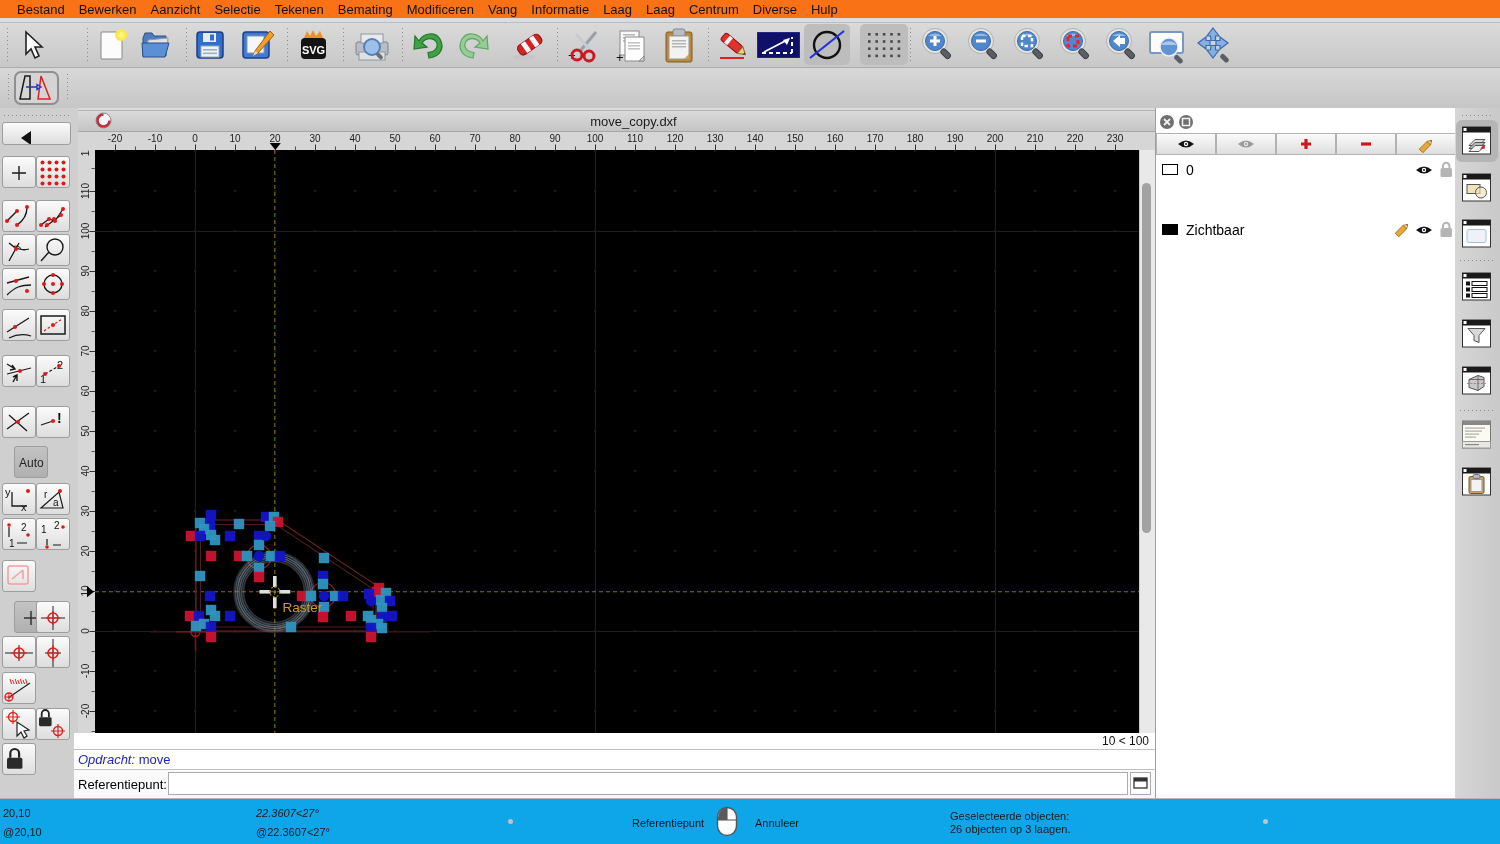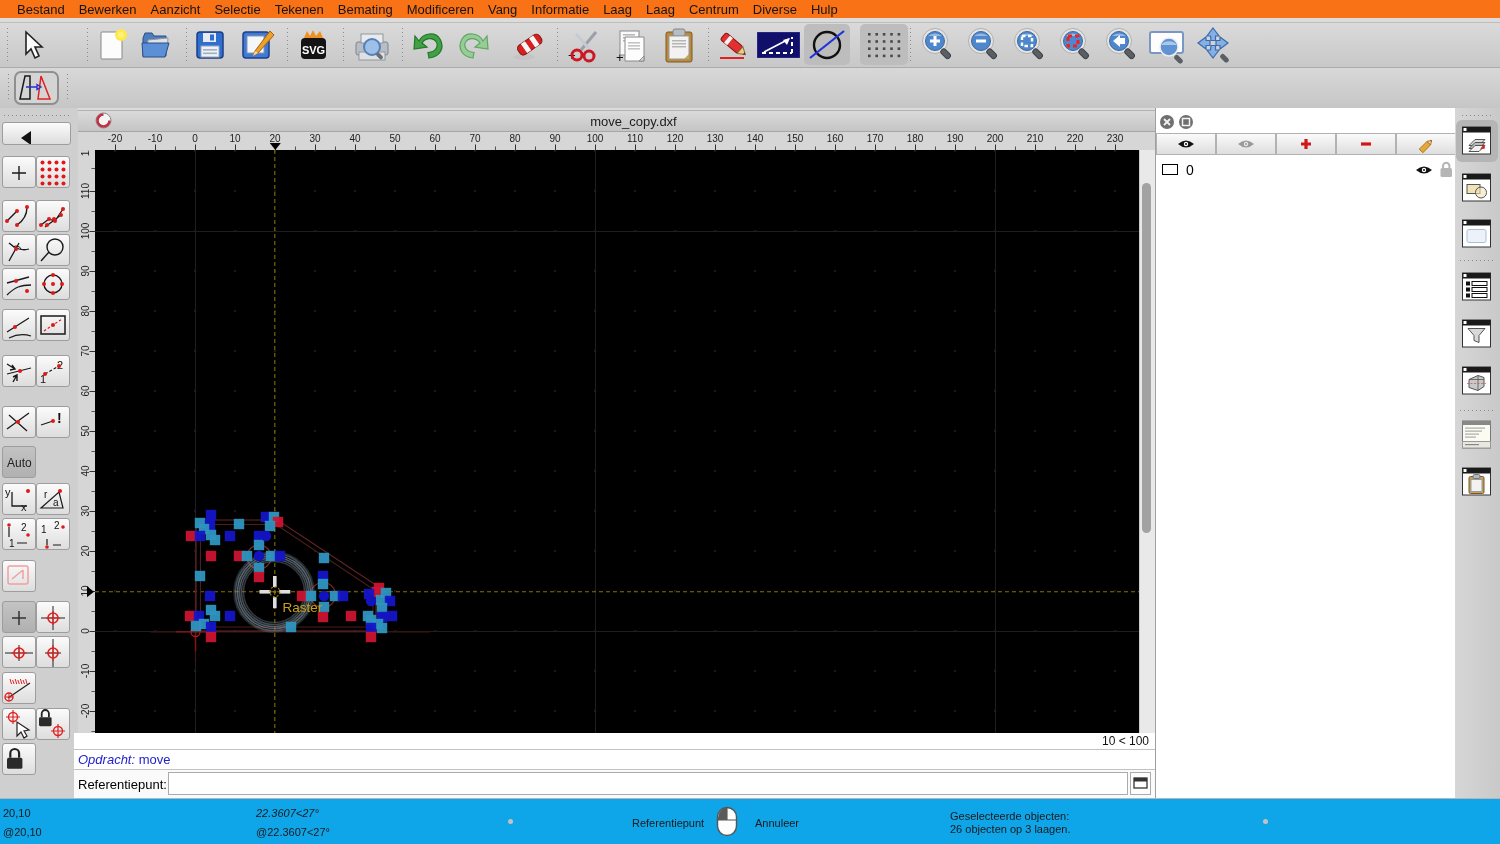--- a/index.html
+++ b/index.html
@@ -11,21 +11,21 @@
 #tb1{position:absolute;left:0;top:22px;width:1500px;height:45px;
  background:linear-gradient(#dadada,#c8c8c8);border-top:1px solid #bdbdbd;}
 #tb2{position:absolute;left:0;top:67px;width:1500px;height:41px;
  background:linear-gradient(#d8d8d8,#c6c6c6);border-top:1px solid #ababab;}
 .vdots{position:absolute;width:1px;background-image:repeating-linear-gradient(#8a8a8a 0 1px,transparent 1px 4px);}
 .hdots{position:absolute;height:1px;background-image:repeating-linear-gradient(90deg,#8a8a8a 0 1px,transparent 1px 4px);}
 .pressed{position:absolute;background:#bdbdbd;border-radius:5px;}
 #palette{position:absolute;left:0;top:108px;width:78px;height:690px;background:#cfcfcf;}
 .pbtn{position:absolute;width:34px;height:32px;background:linear-gradient(#fbfbfb,#dddddd);
  border:1px solid #9d9d9d;border-radius:3px;}
-.pbtn.dark{background:linear-gradient(#c3c3c3,#b0b0b0);}
+.pbtn.dark{background:linear-gradient(#c3c3c3,#b0b0b0);margin-left:12px;}
 #titlebar{position:absolute;left:78px;top:110px;width:1077px;height:22px;
  background:linear-gradient(#dadada,#c5c5c5);border-bottom:1px solid #a6a6a6;border-top:1px solid #b2b2b2;
  font-size:13px;color:#1c1c1c;text-align:center;line-height:21px;}
 #hruler{position:absolute;left:78px;top:132px;width:1077px;height:18px;background:#d6d6d6;}
 #vruler{position:absolute;left:78px;top:150px;width:17px;height:583px;background:#d6d6d6;overflow:hidden;}
 #canvas{position:absolute;left:95px;top:150px;width:1044px;height:583px;background:#000;}
 #vscroll{position:absolute;left:1139px;top:150px;width:16px;height:583px;background:#e9e9e9;border-left:1px solid #c9c9c9;}
 #vthumb{position:absolute;left:1142px;top:183px;width:9px;height:350px;background:#a2a2a2;border-radius:4.5px;}
 #gridstat{position:absolute;left:74px;top:733px;width:1081px;height:16px;background:#fff;
  font-size:12px;color:#111;text-align:right;padding-right:6px;line-height:16px;}
@@ -813,20 +813,40 @@
       <svg class="abs" style="left:258px;top:2px" width="20" height="16" viewBox="0 0 20 16">
         <path d="M2,8 Q10,1 18,8 Q10,15 2,8 Z" fill="#111"></path>
         <circle cx="10" cy="8" r="2.2" fill="#fff"></circle>
         <circle cx="10" cy="8" r="1" fill="#111"></circle>
       </svg>
       <svg class="abs" style="left:283px;top:1px" width="15" height="17" viewBox="0 0 15 17">
         <path d="M4,7 L4,5 a3.2,3.2 0 0 1 6.4,0 L10.4,7" fill="none" stroke="#b5b5b5" stroke-width="2"></path>
         <rect x="1.5" y="7" width="11.5" height="9" rx="1.5" fill="#b5b5b5"></rect>
       </svg>
     </div>
+    <div class="lrow" style="top:112px;">
+      <span style="position:absolute;left:6px;top:4px;width:16px;height:11px;background:#000;border:1.5px solid #000;"></span>
+      <span style="position:absolute;left:30px;top:2px;">Zichtbaar</span>
+      <svg class="abs" style="left:236px;top:0px" width="20" height="20" viewBox="0 0 20 20">
+        <g transform="rotate(-45 10 10)">
+          <rect x="3" y="7.5" width="11" height="5" fill="#e8a838" stroke="#9a6a10" stroke-width="0.8"></rect>
+          <path d="M14,7.5 L18,10 L14,12.5 Z" fill="#f2d8a8" stroke="#9a6a10" stroke-width="0.8"></path>
+          <path d="M16.7,8.8 L18,10 L16.7,11.2 Z" fill="#c03030"></path>
+        </g>
+      </svg>
+      <svg class="abs" style="left:258px;top:2px" width="20" height="16" viewBox="0 0 20 16">
+        <path d="M2,8 Q10,1 18,8 Q10,15 2,8 Z" fill="#111"></path>
+        <circle cx="10" cy="8" r="2.2" fill="#fff"></circle>
+        <circle cx="10" cy="8" r="1" fill="#111"></circle>
+      </svg>
+      <svg class="abs" style="left:283px;top:1px" width="15" height="17" viewBox="0 0 15 17">
+        <path d="M4,7 L4,5 a3.2,3.2 0 0 1 6.4,0 L10.4,7" fill="none" stroke="#b5b5b5" stroke-width="2"></path>
+        <rect x="1.5" y="7" width="11.5" height="9" rx="1.5" fill="#b5b5b5"></rect>
+      </svg>
+    </div>
   </div>
 <div id="dock"></div>
 <div class="hdots" style="left:1462px;top:115px;width:30px;"></div>
 <div class="abs" style="left:1456px;top:120px;width:42px;height:42px;background:#b5b5b5;border-radius:6px;"></div>
 <svg class="dockbtn" style="top:126px" width="29" height="28" viewBox="0 0 29 28">
     <rect x="0.5" y="0.5" width="28" height="27" fill="#fff" stroke="#333"></rect>
     <rect x="0.5" y="0.5" width="28" height="5.5" fill="#1a1a1a"></rect>
     <rect x="1.5" y="1.5" width="3" height="3" fill="#fff"></rect>
     <g transform="translate(5,9)">
       <path d="M2,10 L8,4 L18,4 L12,10 Z" fill="#ddd" stroke="#555"></path>

